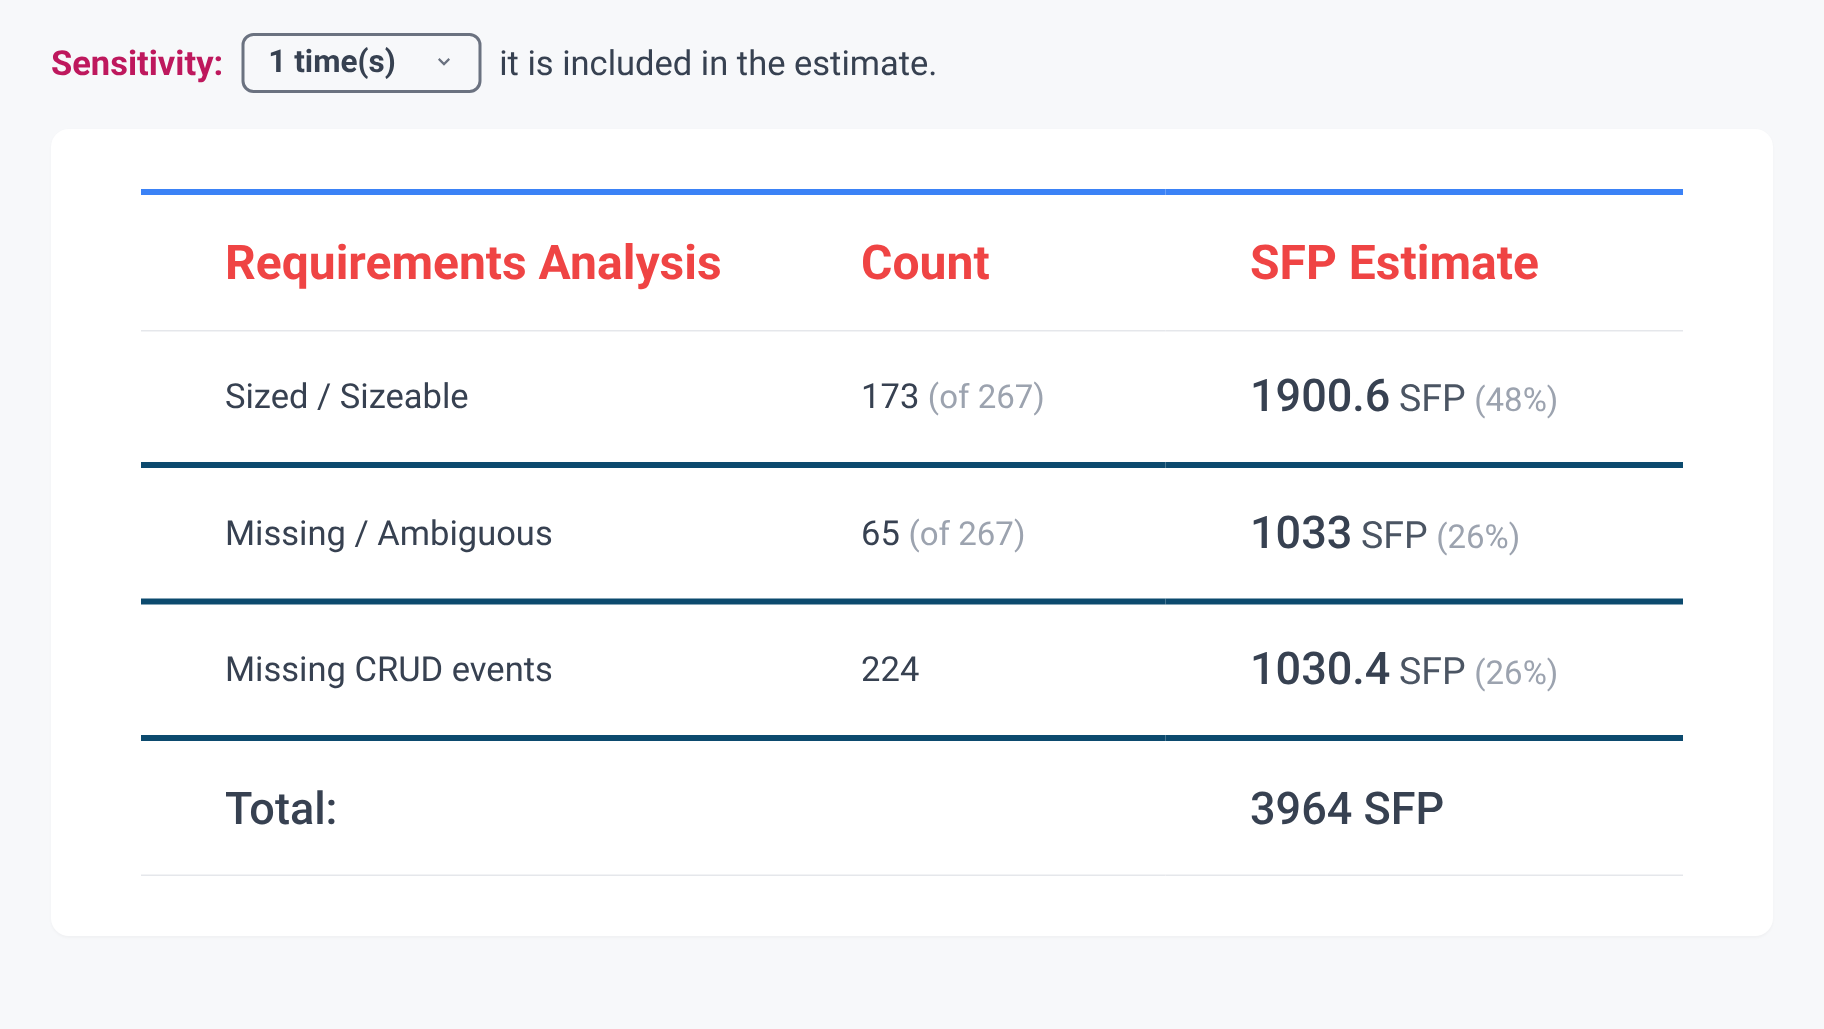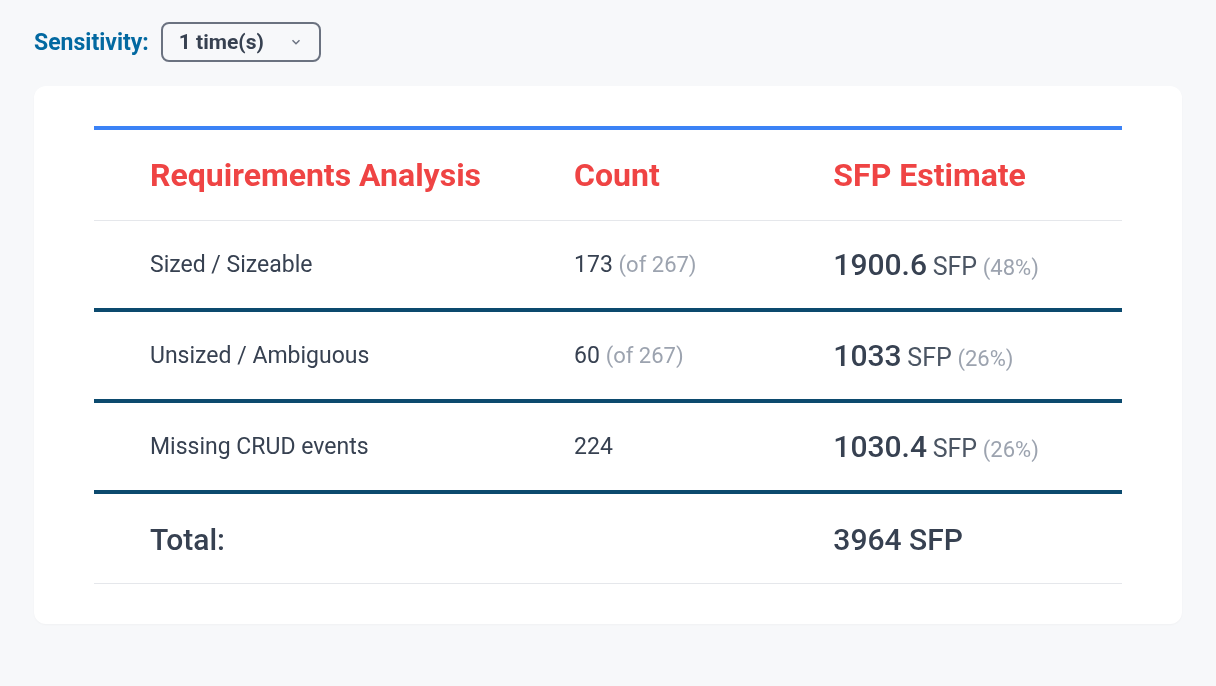--- a/index.html
+++ b/index.html
@@ -20,21 +20,21 @@
 
     .sensitivity-line {
       display: flex;
       align-items: center;
       gap: 12px;
       font-size: 23px;
       color: #374151;
       margin-bottom: 24px;
       flex-wrap: wrap;
     }
-    .sensitivity-line .label { font-weight: 700; color: #0369a1; }
+    .sensitivity-line .label { font-weight: 700; color: #be185d; }
     .sensitivity-line .pre, .sensitivity-line .post { font-weight: 400; color: #374151; }
 
     .select {
       display: inline-flex;
       align-items: center;
       gap: 25px;
       border: 2px solid #6b7280;
       border-radius: 8px;
       padding: 6px 16px;
       font-size: 21px;
@@ -108,20 +108,21 @@
   <div class="sensitivity-line">
     <span class="label">Sensitivity:</span>
     <span class="select">
       <span>1 time(s)</span>
       <span>
         <svg viewBox="0 0 24 24">
             <polyline points="6 9 12 15 18 9"></polyline>
           </svg>
       </span>
     </span>
+    <span class="post">it is included in the estimate.</span>
   </div>
 
   <div class="card">
     <table class="analysis">
       <colgroup>
           <col class="col1">
           <col>
           <col>
         </colgroup>
       <thead>
@@ -138,23 +139,23 @@
             <span>173</span>
             <span class="muted">(of 267)</span>
           </td>
           <td class="sfp">
             <span class="sfp-num">1900.6</span>
             <span class="sfp-unit">SFP</span>
             <span class="muted">(48%)</span>
           </td>
         </tr>
         <tr>
-          <td>Unsized / Ambiguous</td>
+          <td>Missing / Ambiguous</td>
           <td class="count">
-            <span>60</span>
+            <span>65</span>
             <span class="muted">(of 267)</span>
           </td>
           <td class="sfp">
             <span class="sfp-num">1033</span>
             <span class="sfp-unit">SFP</span>
             <span class="muted">(26%)</span>
           </td>
         </tr>
         <tr>
           <td>Missing CRUD events</td>

